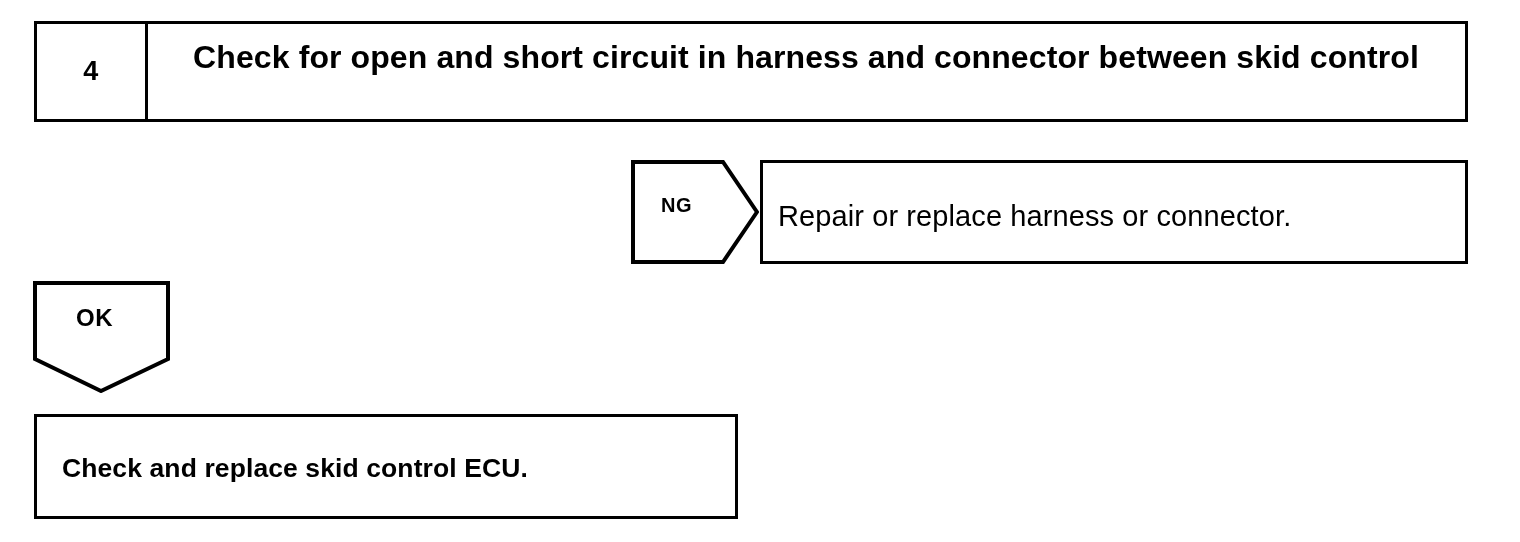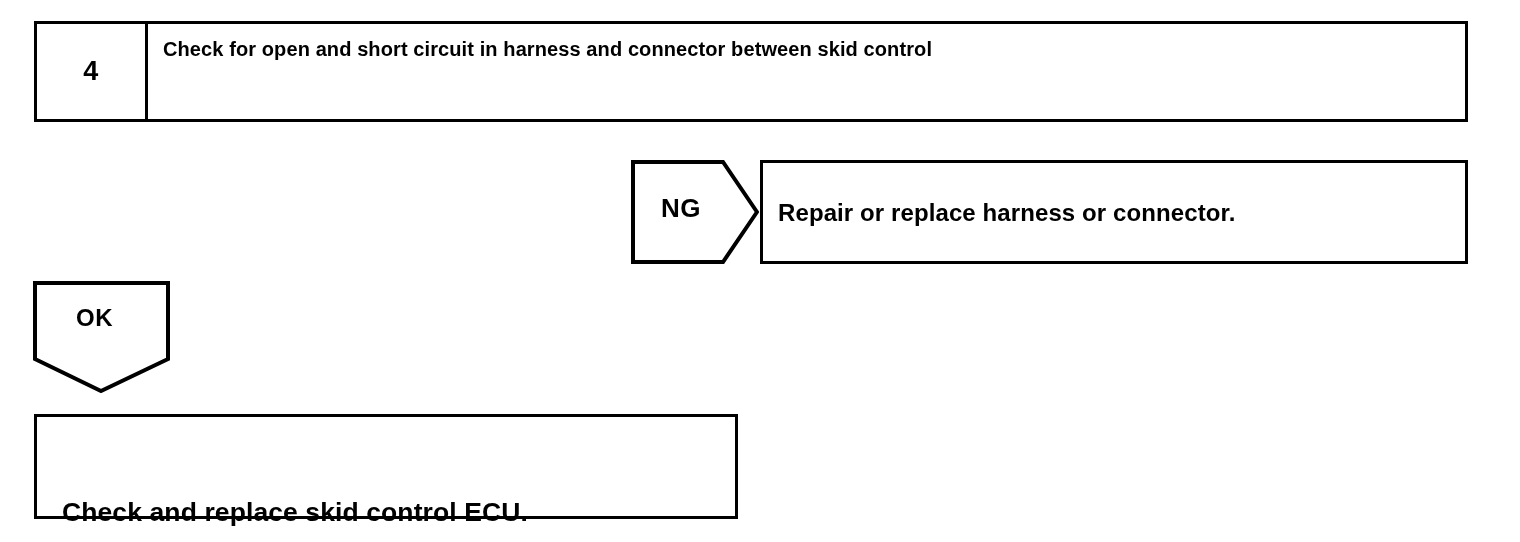--- a/index.html
+++ b/index.html
@@ -47,60 +47,61 @@
     font-size: 27px;
     font-weight: bold;
     letter-spacing: 0.5px;
     line-height: 1;
   }
   .step-text {
     position: absolute;
     left: 126px;
     top: 13px;
     right: 16px;
-    font-size: 20px;
+    font-size: 32px;
     font-weight: bold;
     line-height: 1.28;
     letter-spacing: 0.1px;
+    text-align: center;
   }
 
   
   .ng-arrow {
     position: absolute;
     left: 631px;
     top: 160px;
     width: 128px;
     height: 104px;
   }
   .ng-arrow svg { display: block; }
   .ng-label {
     position: absolute;
     left: 661px;
     top: 195px;
-    font-size: 26px;
+    font-size: 20px;
     font-weight: bold;
     letter-spacing: 0.5px;
     line-height: 1;
   }
   .repair-box {
     position: absolute;
     left: 760px;
     top: 160px;
     width: 708px;
     height: 104px;
     border: 3px solid #000;
     box-sizing: border-box;
     background: #fff;
   }
   .repair-text {
     position: absolute;
     left: 15px;
     top: 36px;
-    font-size: 24px;
-    font-weight: bold;
+    font-size: 29px;
+    font-weight: normal;
     line-height: 1.2;
     letter-spacing: 0.1px;
   }
 
   
   .ok-arrow {
     position: absolute;
     left: 33px;
     top: 281px;
     width: 137px;
@@ -129,21 +130,20 @@
     background: #fff;
   }
   .final-text {
     position: absolute;
     left: 25px;
     top: 36px;
     font-size: 26.5px;
     font-weight: bold;
     line-height: 1.2;
     letter-spacing: 0.1px;
-    margin-top: 44px;
   }
 </style>
 </head>
 <body>
 
 <div id="page">
 
   <div class="step-box">
     <div class="step-number-cell">
       <span class="step-number">4</span>

